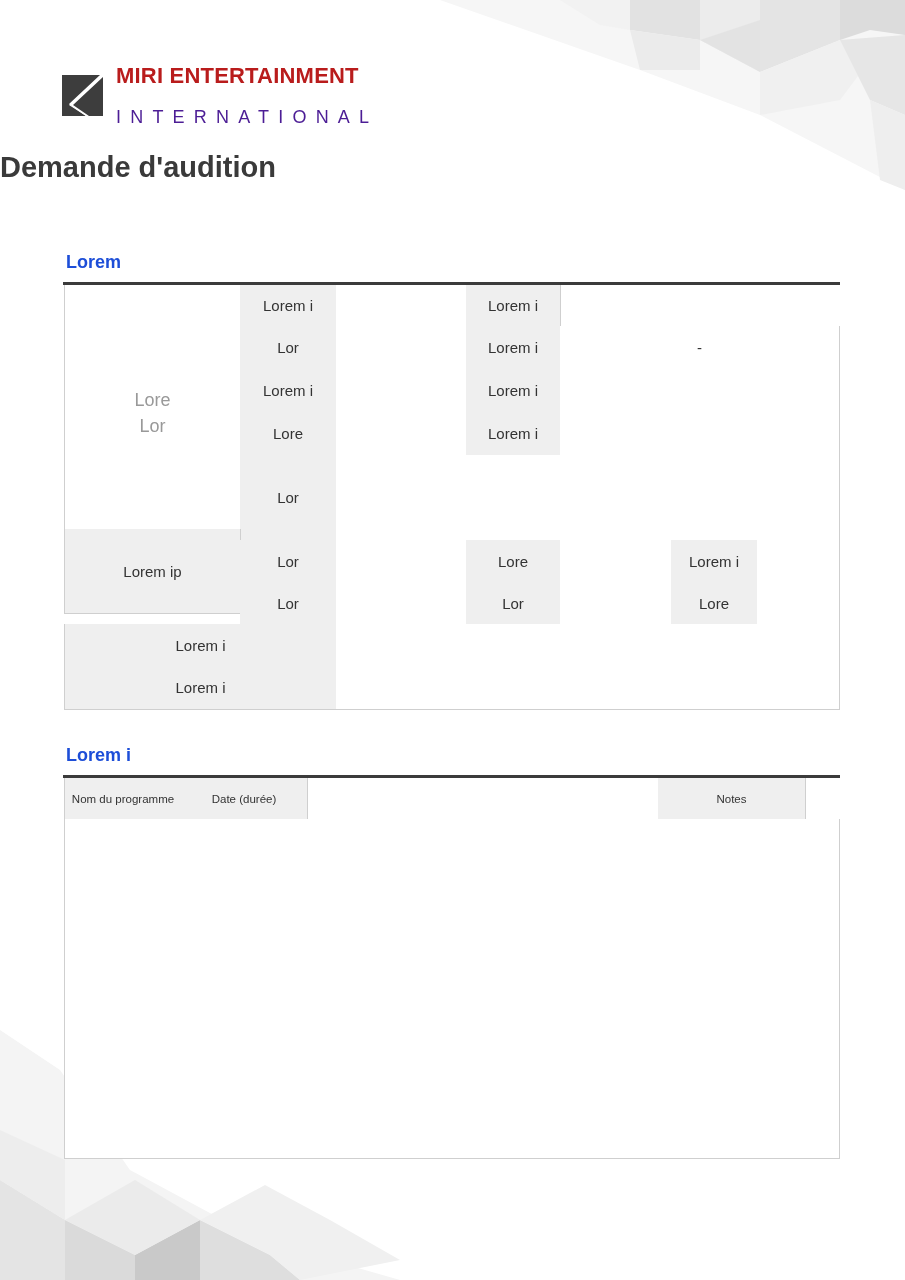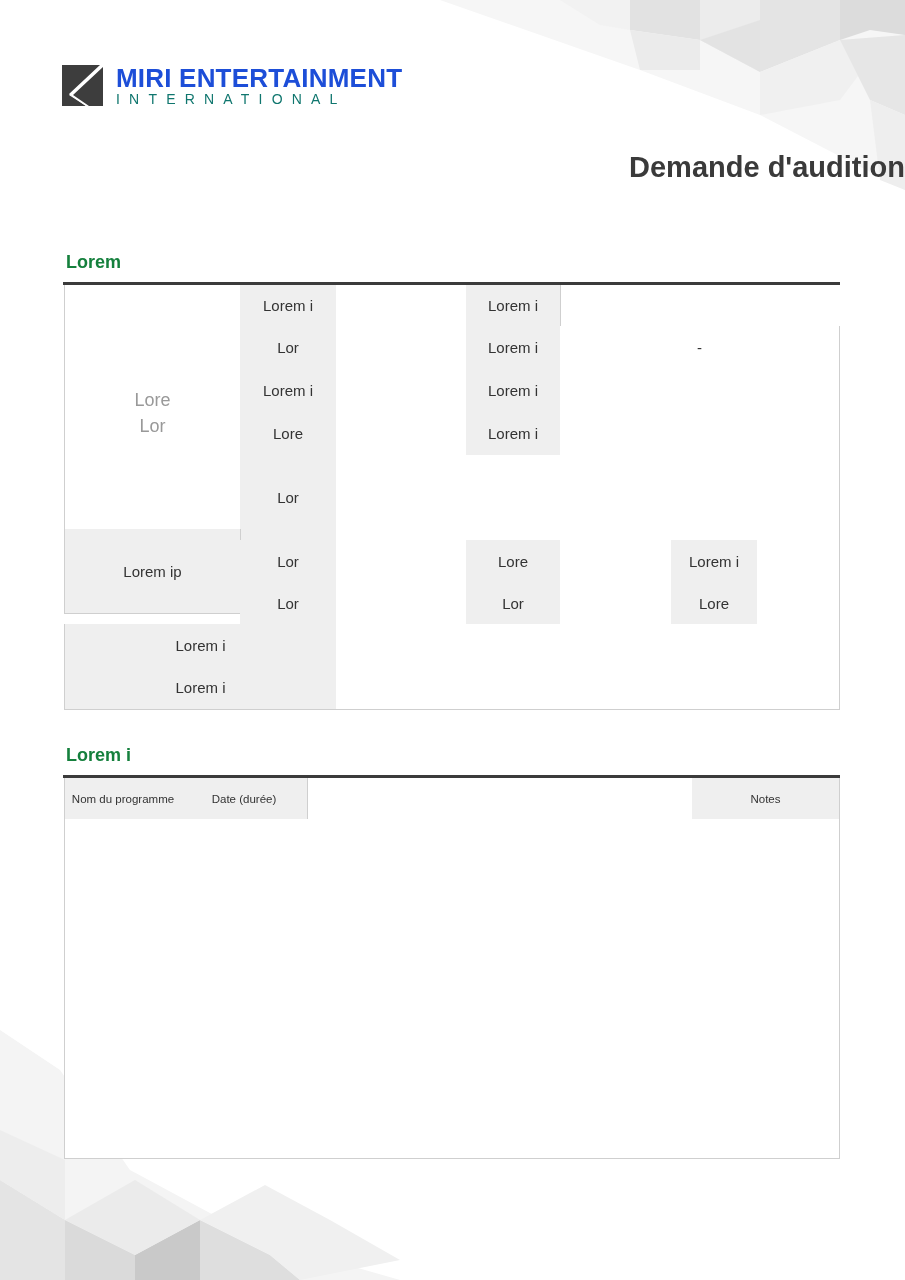--- a/index.html
+++ b/index.html
@@ -9,29 +9,29 @@
     font-family: "Liberation Sans", "DejaVu Sans", sans-serif;
     color: #333333;
   }
   .bg-deco { position: absolute; inset: 0; pointer-events: none; z-index: 0; }
   .layer { position: absolute; inset: 0; z-index: 1; }
 
   
   .logo { position: absolute; left: 62px; top: 65px; display: flex; align-items: center; }
   .logo-mark { width: 41px; height: 41px; display: block; }
   .logo-text { margin-left: 13px; line-height: 1; }
-  .logo-line1 { font-size: 26px; font-weight: bold; color: #1d4ed8; letter-spacing: 0.2px; }
-  .logo-line2 { font-size: 14px; color: #0f766e; letter-spacing: 9.2px; margin-top: 1px; }
+  .logo-line1 { font-size: 22px; font-weight: bold; color: #b91c1c; letter-spacing: 0.2px; }
+  .logo-line2 { font-size: 18px; color: #4c1d95; letter-spacing: 9.2px; margin-top: 21px; }
 
   .page-title {
-    position: absolute; left: 0; width: 905px; top: 151px; text-align: right;
+    position: absolute; left: 0; width: 905px; top: 151px; text-align: left;
     font-size: 29px; font-weight: bold; color: #3a3a3a;
   }
   .section-title {
-    position: absolute; left: 66px; font-size: 18px; font-weight: bold; color: #15803d;
+    position: absolute; left: 66px; font-size: 18px; font-weight: bold; color: #1d4ed8;
   }
 
   .cell {
     position: absolute; box-sizing: border-box;
     border-right: 1px solid #cfcfcf; border-bottom: 1px solid #cfcfcf;
     display: flex; align-items: center; justify-content: center;
     font-size: 15px; color: #333; background: #fff; text-align: center;
   }
   .cell.lbl { background: #efefef; }
   .cell.first-col { border-left: 1px solid #cfcfcf; }
@@ -136,21 +136,21 @@
   <div class="cell lbl first-col" style="left:64px; top:624px; width:273px; height:43px;">Lorem i</div>
   <div class="cell" style="left:336px; top:624px; width:504px; height:43px;"></div>
   <div class="cell lbl first-col" style="left:64px; top:666px; width:273px; height:44px;">Lorem i</div>
   <div class="cell" style="left:336px; top:666px; width:504px; height:44px;"></div>
 
   <div class="section-title" style="top:745px;">Lorem i</div>
   <div class="thick-top" style="left:63px; width:777px; top:775px;"></div>
 
   <div class="cell lbl small first-col" style="left:64px; top:778px; width:118px; height:42px;">Nom du programme</div>
   <div class="cell lbl small" style="left:181px; top:778px; width:127px; height:42px;">Date (durée)</div>
-  <div class="cell lbl small" style="left:692px; top:778px; width:148px; height:42px;">Notes</div>
+  <div class="cell lbl small" style="left:658px; top:778px; width:148px; height:42px;">Notes</div>
 
   <div id="prog-rows">
       <div class="cell first-col" style="left: 64px; top: 819px; width: 118px; height: 43.4px;"></div>
       <div class="cell" style="left: 181px; top: 819px; width: 127px; height: 43.4px;"></div>
       <div class="cell" style="left: 307px; top: 819px; width: 386px; height: 43.4px;"></div>
       <div class="cell" style="left: 692px; top: 819px; width: 148px; height: 43.4px;"></div>
       <div class="cell first-col" style="left: 64px; top: 861.4px; width: 118px; height: 43.4px;"></div>
       <div class="cell" style="left: 181px; top: 861.4px; width: 127px; height: 43.4px;"></div>
       <div class="cell" style="left: 307px; top: 861.4px; width: 386px; height: 43.4px;"></div>
       <div class="cell" style="left: 692px; top: 861.4px; width: 148px; height: 43.4px;"></div>

